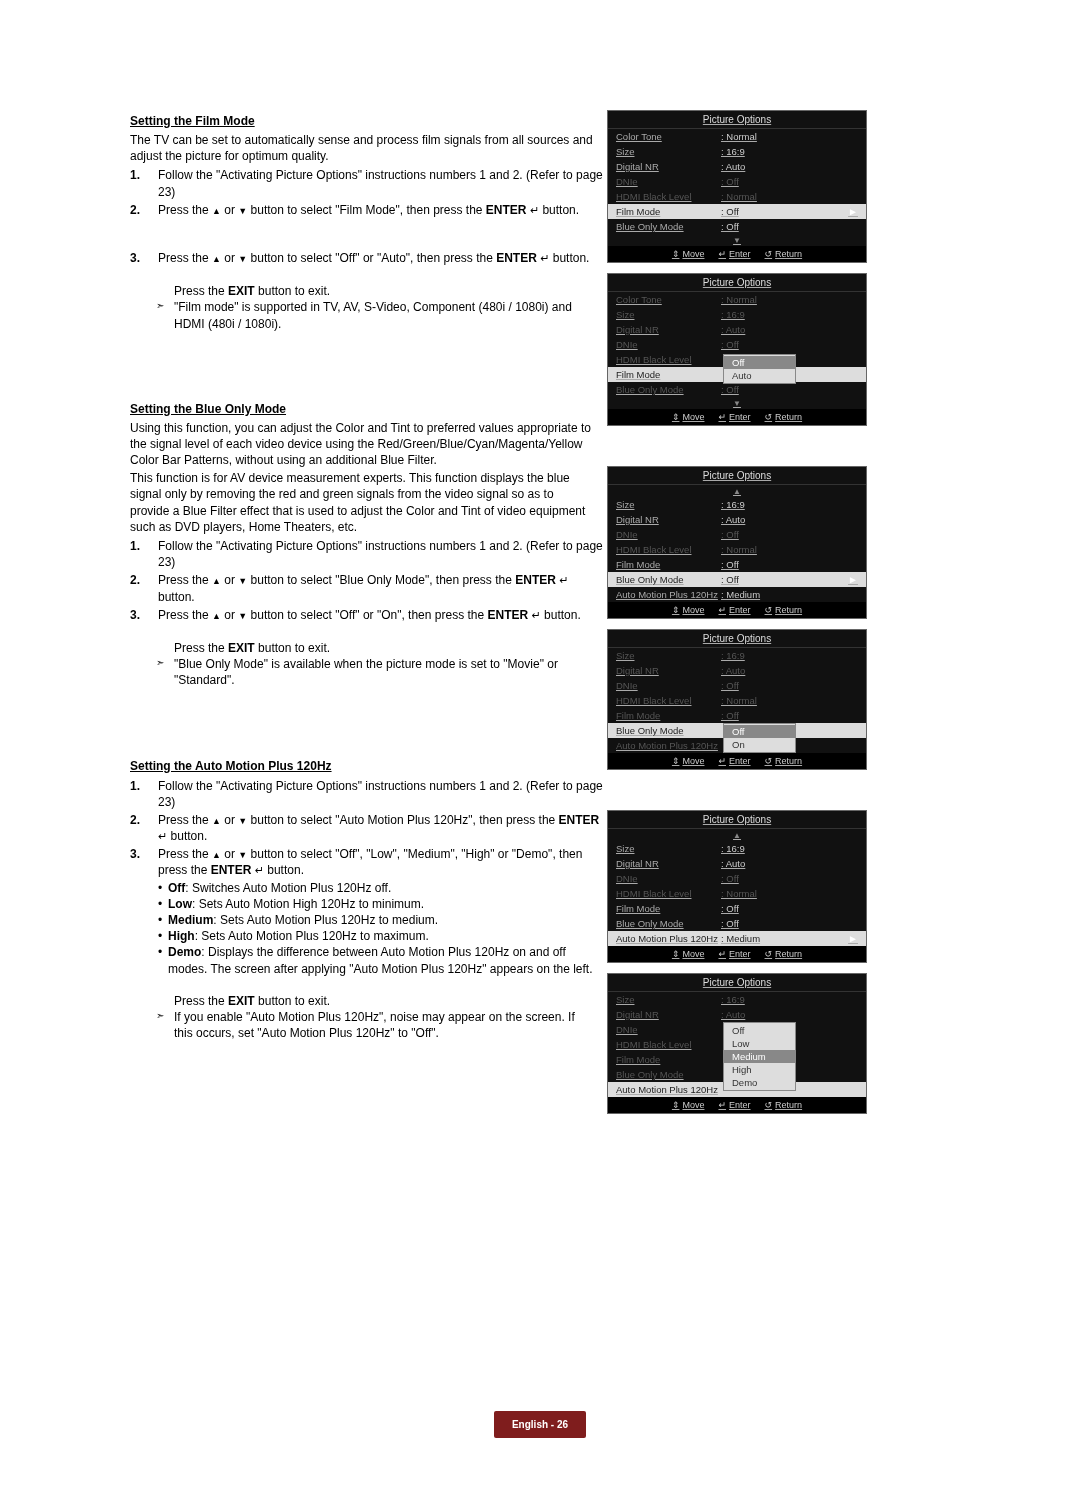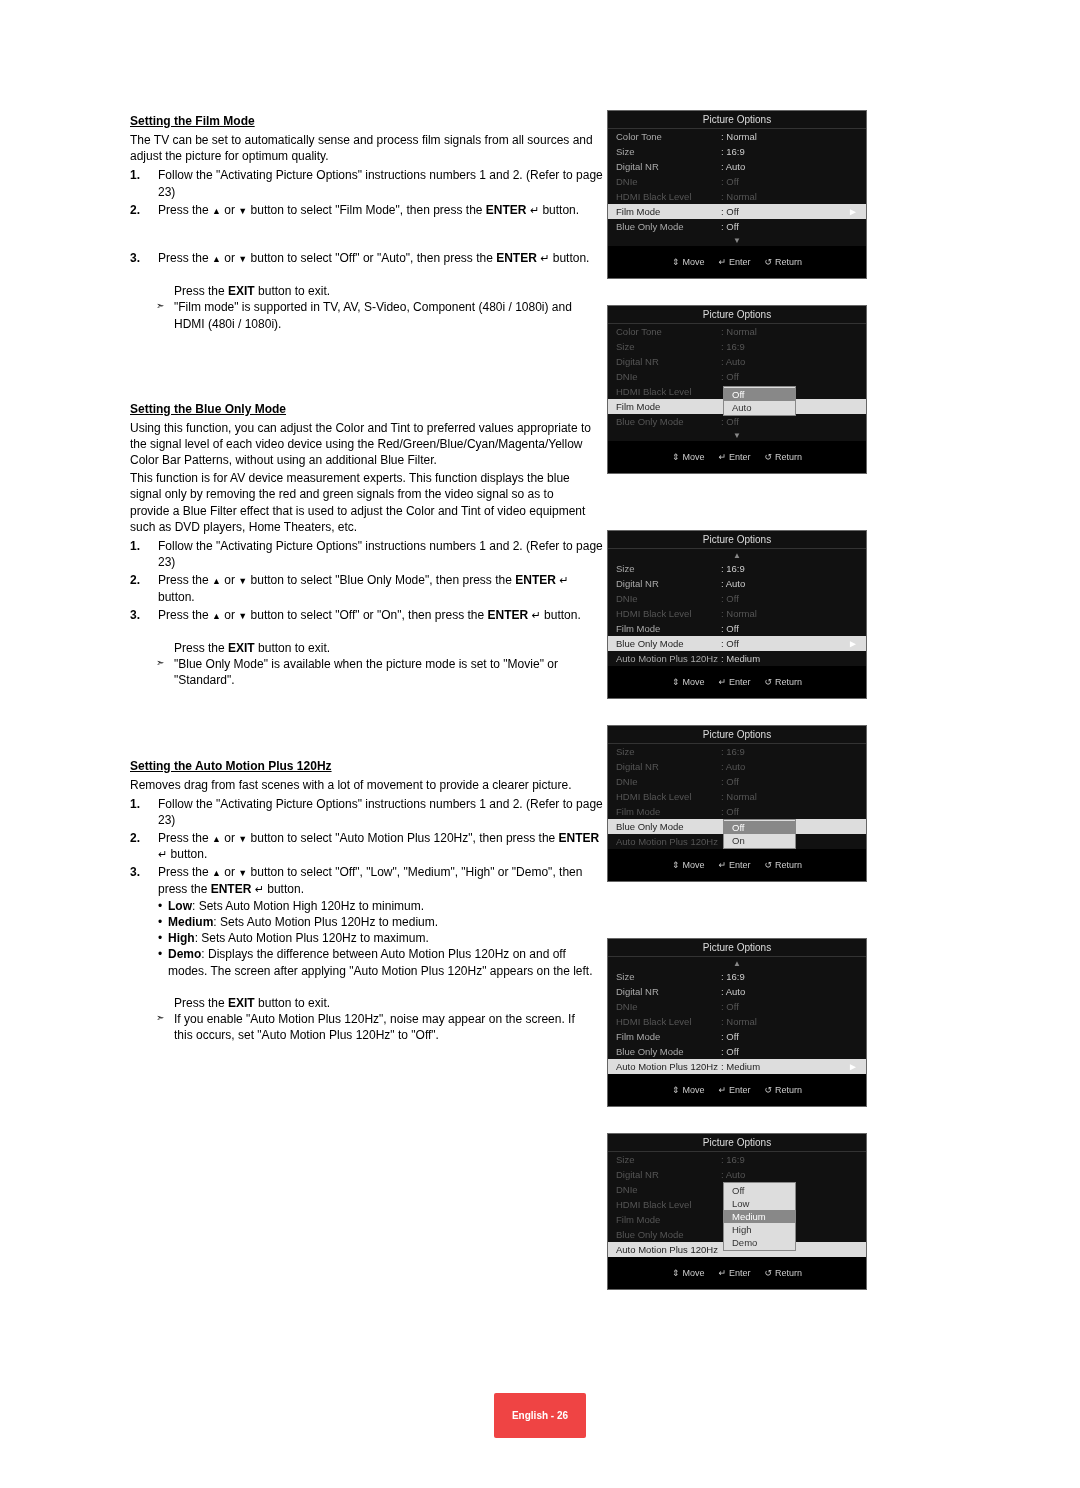--- a/index.html
+++ b/index.html
@@ -86,21 +86,22 @@
   }
   .spacer-md { height: 30px; }
   .spacer-lg { height: 50px; }
 
   
   .osd {
     background: #111;
     color: #aaa;
     font-size: 9.5px;
     border: 1px solid #666;
-    margin-bottom: 26px;
+    margin-bottom: 10px;
+    text-decoration: underline;
   }
   .osd-title {
     text-align: center;
     padding: 3px 0;
     color: #ddd;
     border-bottom: 1px solid #333;
     font-size: 10px;
   }
   .osd-body { padding: 0; }
   .osd-row {
@@ -146,44 +147,44 @@
   .osd-popup-item.sel {
     background: #888;
     color: #fff;
   }
   .osd-footer {
     background: #000;
     color: #ccc;
     display: flex;
     justify-content: center;
     gap: 14px;
-    padding: 11px 0;
+    padding: 3px 0;
     font-size: 9px;
   }
   .osd-footer span::before {
     margin-right: 3px;
   }
   .osd-footer .move::before { content: "⇕"; }
   .osd-footer .enter::before { content: "↵"; }
   .osd-footer .return::before { content: "↺"; }
 
   .page-footer {
     position: absolute;
     bottom: 50px;
     left: 0;
     width: 100%;
     text-align: center;
   }
   .page-footer .pill {
     display: inline-block;
-    background: #ef4444;
+    background: #7f1d1d;
     color: #fff;
     font-size: 10px;
     font-weight: bold;
-    padding: 17px 18px;
+    padding: 8px 18px;
     border-radius: 2px;
   }
   .ic-up::before { content: "▲"; font-size: 9px; }
   .ic-down::before { content: "▼"; font-size: 9px; }
   .ic-enter::before { content: "↵"; font-size: 11px; }
   b { font-weight: bold; }
 </style>
 </head>
 <body>
 
@@ -236,36 +237,36 @@
         </li>
       </ol>
       <ul class="sub-list">
         <li><span>Press the </span><b>EXIT</b><span> button to exit.</span></li>
         <li class="arrow">"Blue Only Mode" is available when the picture mode is set to "Movie" or "Standard".</li>
       </ul>
 
       <div class="spacer-lg"></div>
 
       <div class="section-title">Setting the Auto Motion Plus 120Hz</div>
-      <p class="body-text">Removes drag from fast scenes with a lot of movement to provide a clearer picture.</p>
       <ol class="numbered">
         <li>
             <span class="num">1.</span>
             <span>Follow the "Activating Picture Options" instructions numbers 1 and 2. (Refer to page 23)</span>
           </li>
         <li>
             <span class="num">2.</span>
           <span><span>Press the </span><span class="ic-up"></span><span> or </span><span class="ic-down"></span><span> button to select "Auto Motion Plus 120Hz", then press the </span><b>ENTER</b> <span class="ic-enter"></span><span> button.</span></span>
         </li>
         <li>
             <span class="num">3.</span>
           <span><span>Press the </span><span class="ic-up"></span><span> or </span><span class="ic-down"></span><span> button to select "Off", "Low", "Medium", "High" or "Demo", then press the </span><b>ENTER</b> <span class="ic-enter"></span><span> button.</span></span>
         </li>
       </ol>
       <ul class="bullet-list">
+        <li><b>Off</b><span>: Switches Auto Motion Plus 120Hz off.</span></li>
         <li><b>Low</b><span>: Sets Auto Motion High 120Hz to minimum.</span></li>
         <li><b>Medium</b><span>: Sets Auto Motion Plus 120Hz to medium.</span></li>
         <li><b>High</b><span>: Sets Auto Motion Plus 120Hz to maximum.</span></li>
         <li><b>Demo</b><span>: Displays the difference between Auto Motion Plus 120Hz on and off modes. The screen after applying "Auto Motion Plus 120Hz" appears on the left.</span></li>
       </ul>
       <ul class="sub-list">
         <li><span>Press the </span><b>EXIT</b><span> button to exit.</span></li>
         <li class="arrow">If you enable "Auto Motion Plus 120Hz", noise may appear on the screen. If this occurs, set "Auto Motion Plus 120Hz" to "Off".</li>
       </ul>
 

